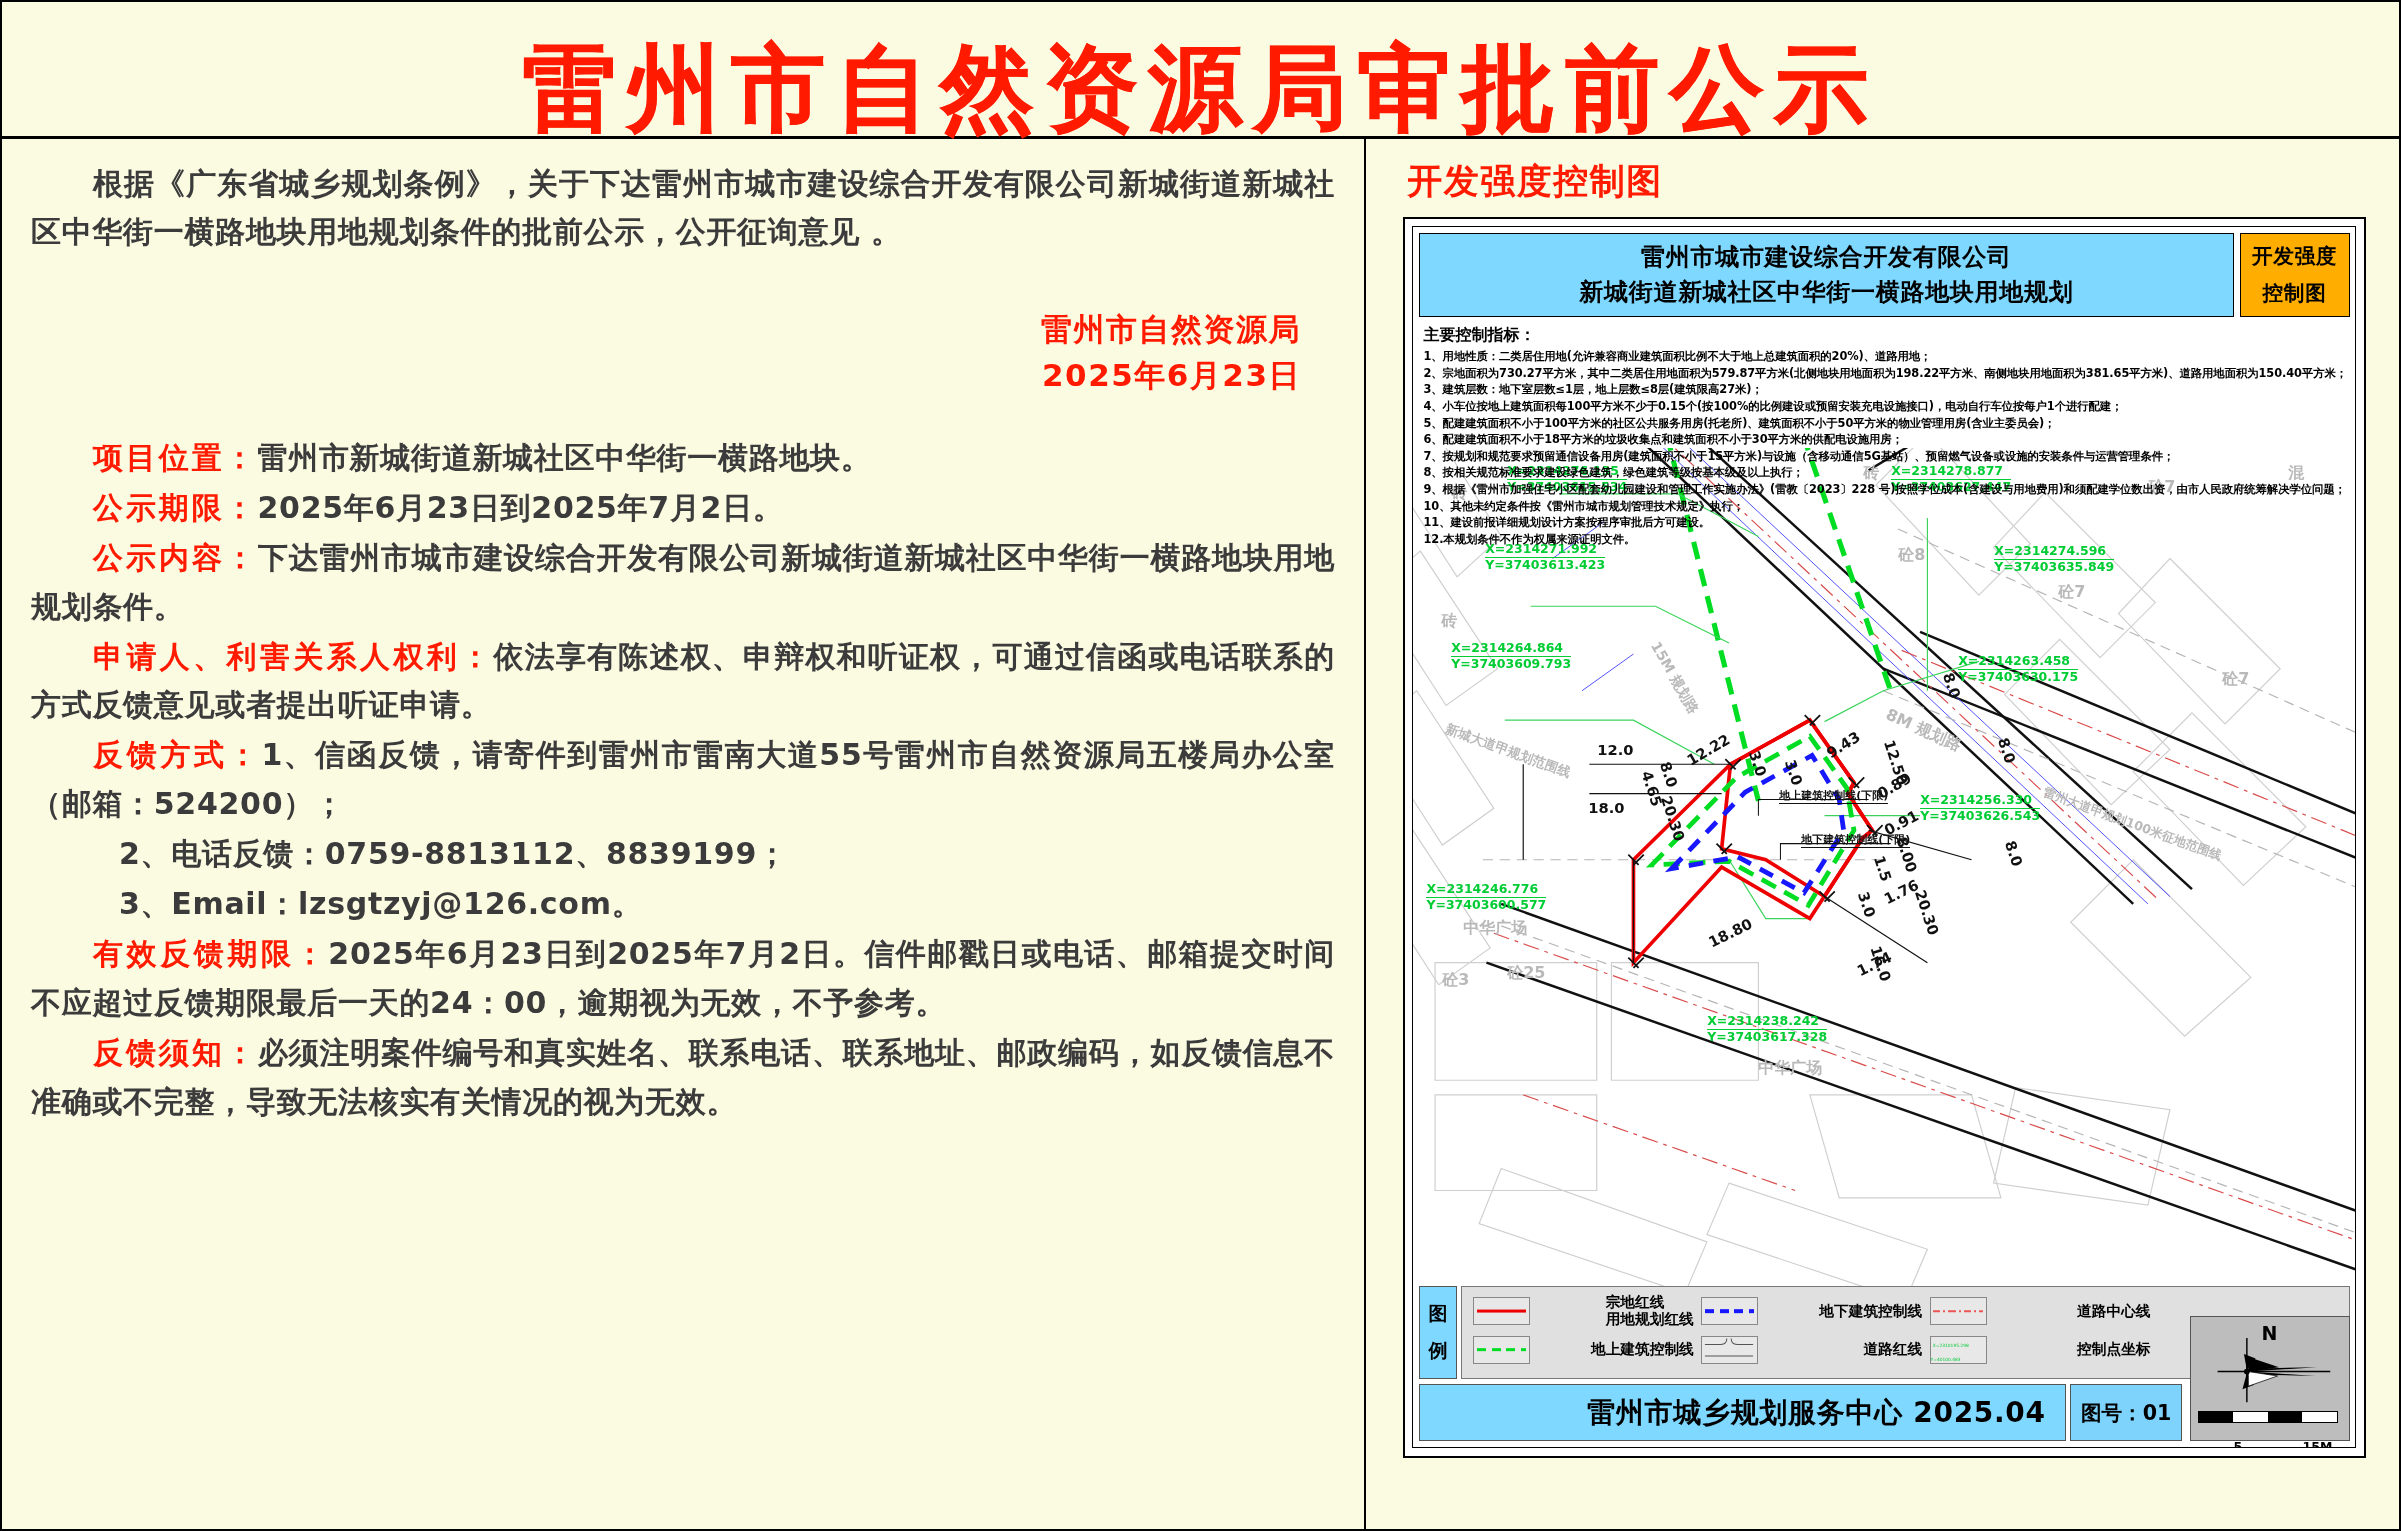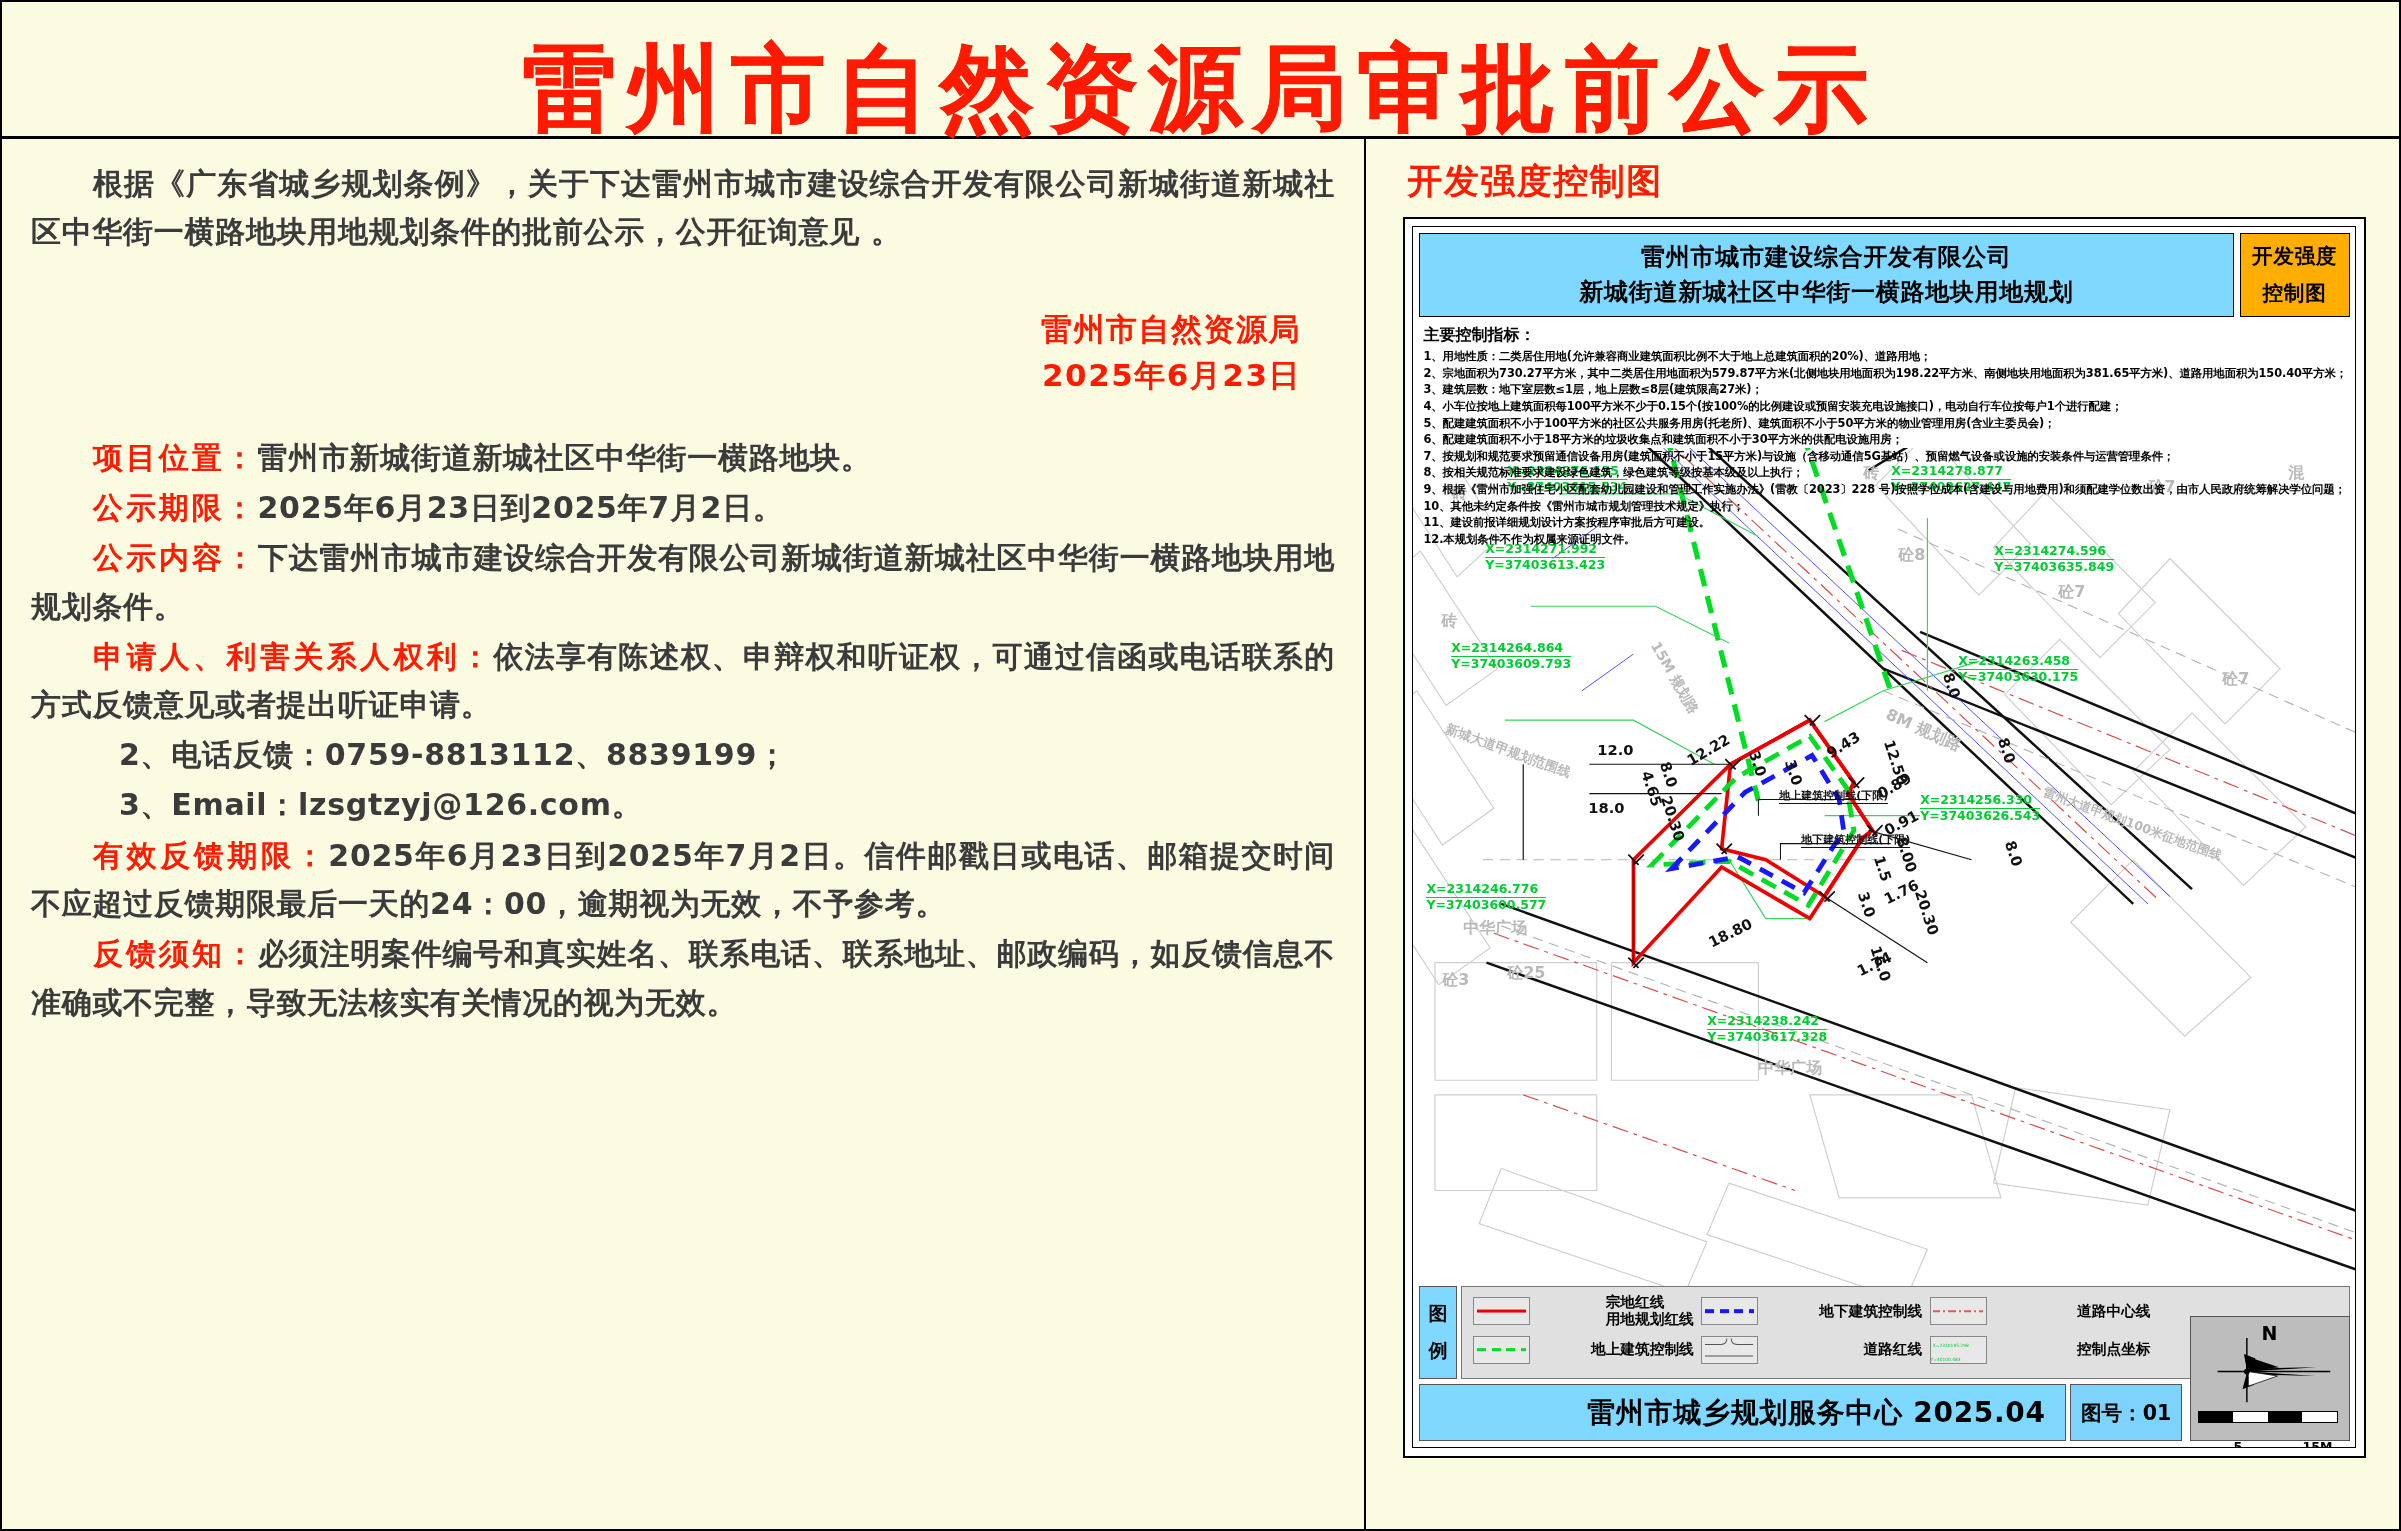--- a/index.html
+++ b/index.html
@@ -177,20 +177,23 @@
           <span class="lbl">项目位置：</span><span>雷州市新城街道新城社区中华街一横路地块。</span>
         </div>
         <div class="item">
           <span class="lbl">公示期限：</span><span>2025年6月23日到2025年7月2日。</span>
         </div>
         <div class="item">
           <span class="lbl">公示内容：</span><span>下达雷州市城市建设综合开发有限公司新城街道新城社区中华街一横路地块用地规划条件。</span>
         </div>
         <div class="item">
           <span class="lbl">申请人、利害关系人权利：</span><span>依法享有陈述权、申辩权和听证权，可通过信函或电话联系的方式反馈意见或者提出听证申请。</span>
+        </div>
+        <div class="item">
+          <span class="lbl">反馈方式：</span><span>1、信函反馈，请寄件到雷州市雷南大道55号雷州市自然资源局五楼局办公室（邮箱：524200）；</span>
         </div>
         <div class="item sub">
           <span>2、电话反馈：0759-8813112、8839199；</span>
         </div>
         <div class="item sub">
           <span>3、Email：lzsgtzyj@126.com。</span>
         </div>
         <div class="item">
           <span class="lbl">有效反馈期限：</span><span>2025年6月23日到2025年7月2日。信件邮戳日或电话、邮箱提交时间不应超过反馈期限最后一天的24：00，逾期视为无效，不予参考。</span>
         </div>

